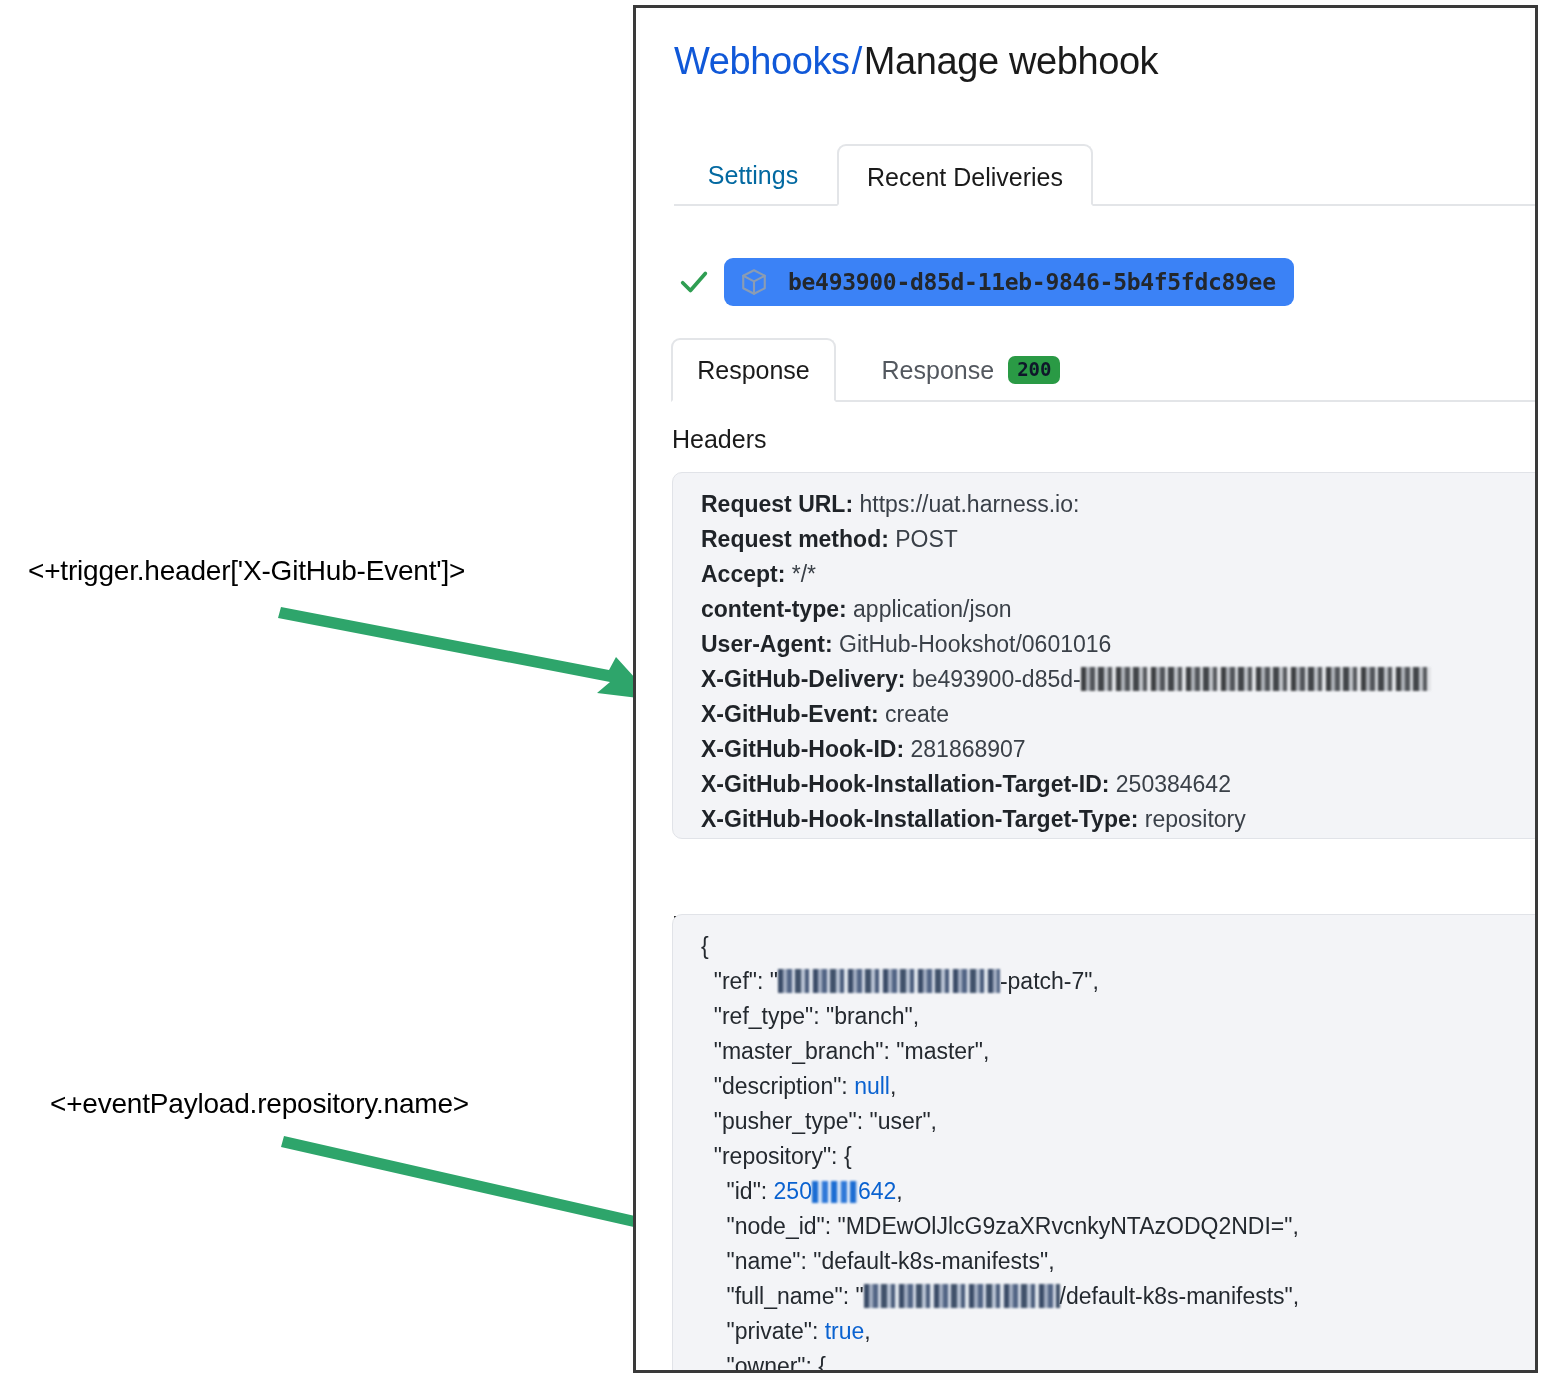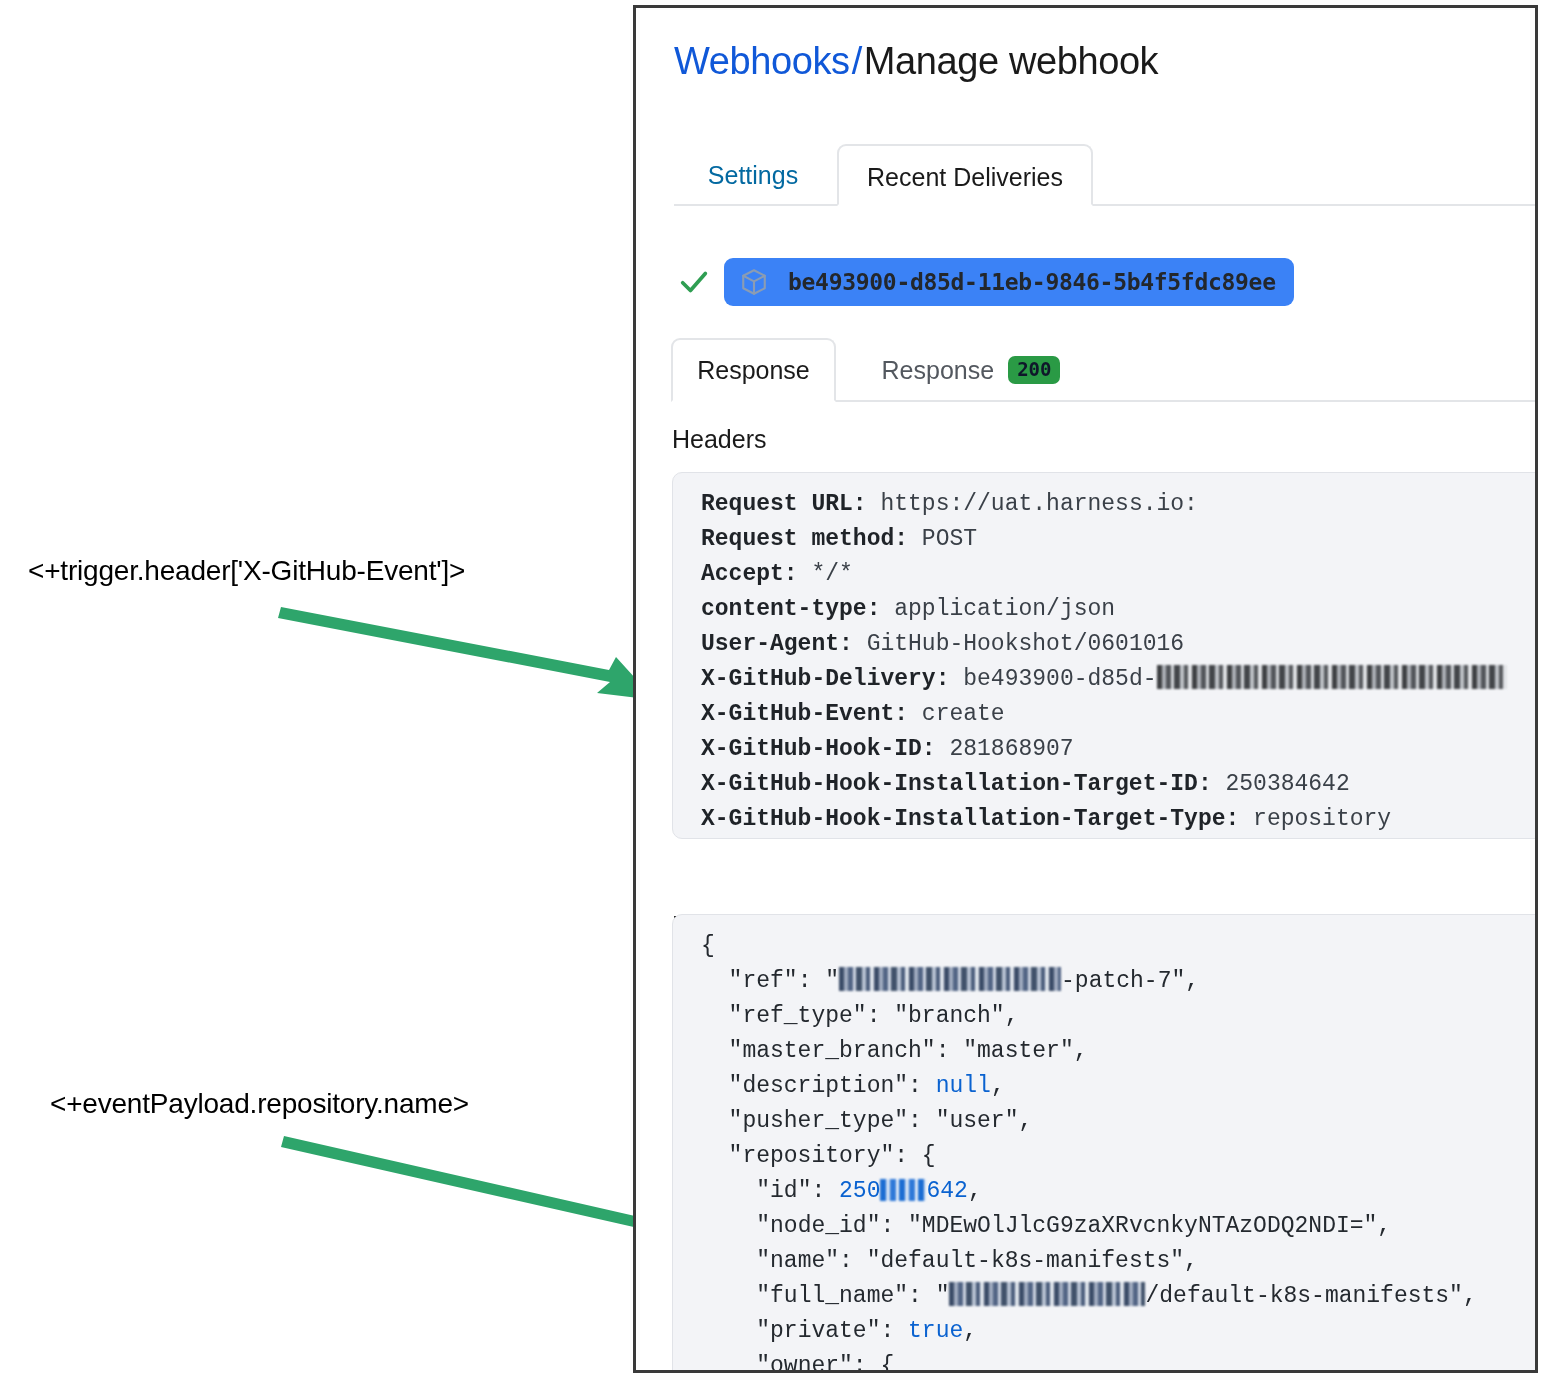--- a/index.html
+++ b/index.html
@@ -204,21 +204,21 @@
 
   
   .code-box {
     position: absolute;
     left: 36px;
     background: #f3f4f7;
     border: 1px solid #e1e3e8;
     border-radius: 10px;
     box-sizing: border-box;
     overflow: hidden;
-    font-family: Liberation Mono, monospace;
+    font-family: Liberation Sans, sans-serif;
     font-size: 23px;
     line-height: 35px;
     color: #23272c;
     padding: 14px 0 14px 28px;
     white-space: nowrap;
   }
   #headers-box {
     top: 464px;
     width: 880px;
     height: 367px;

